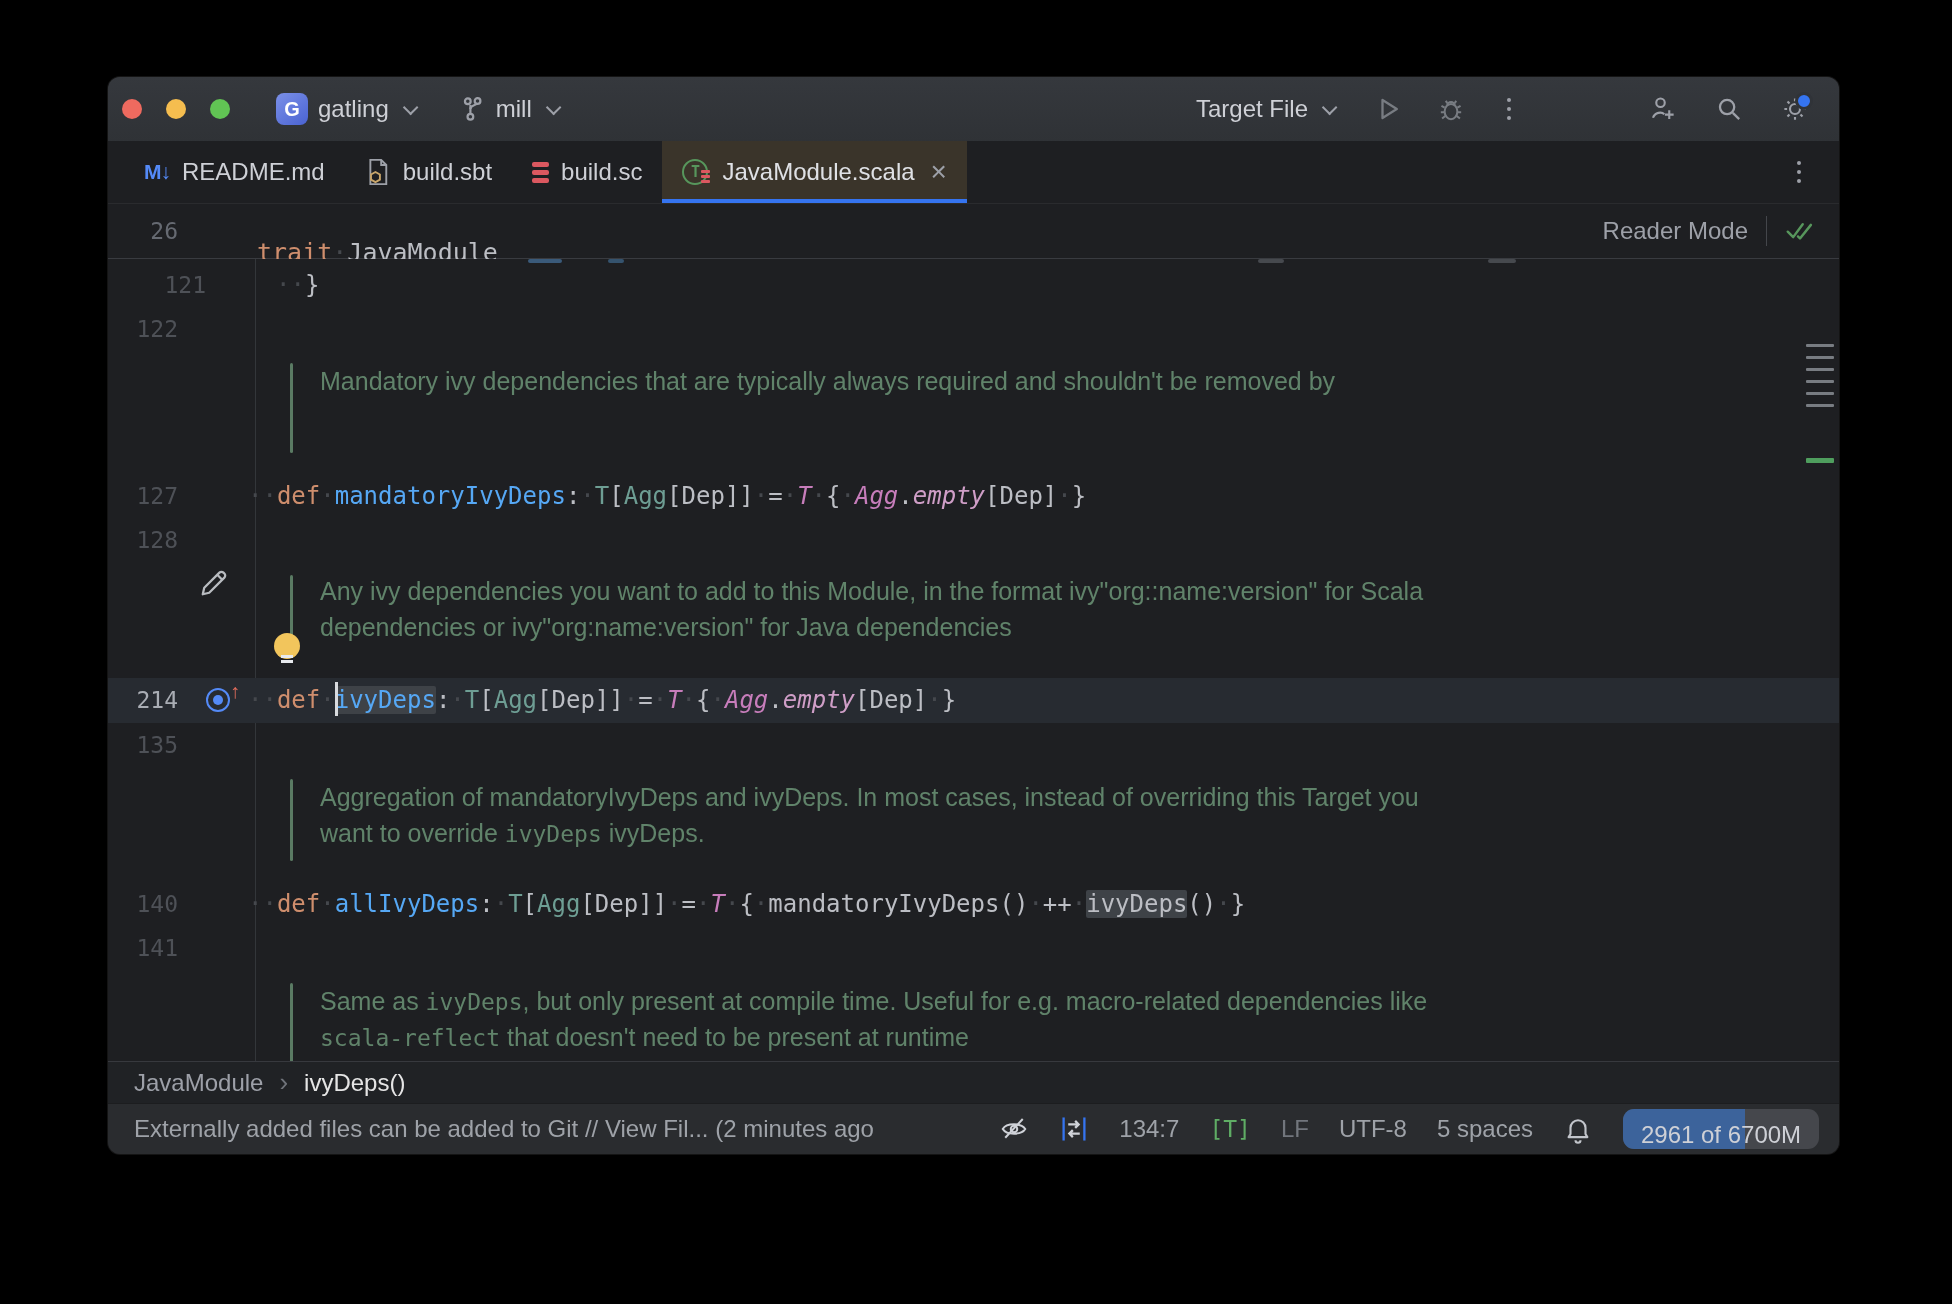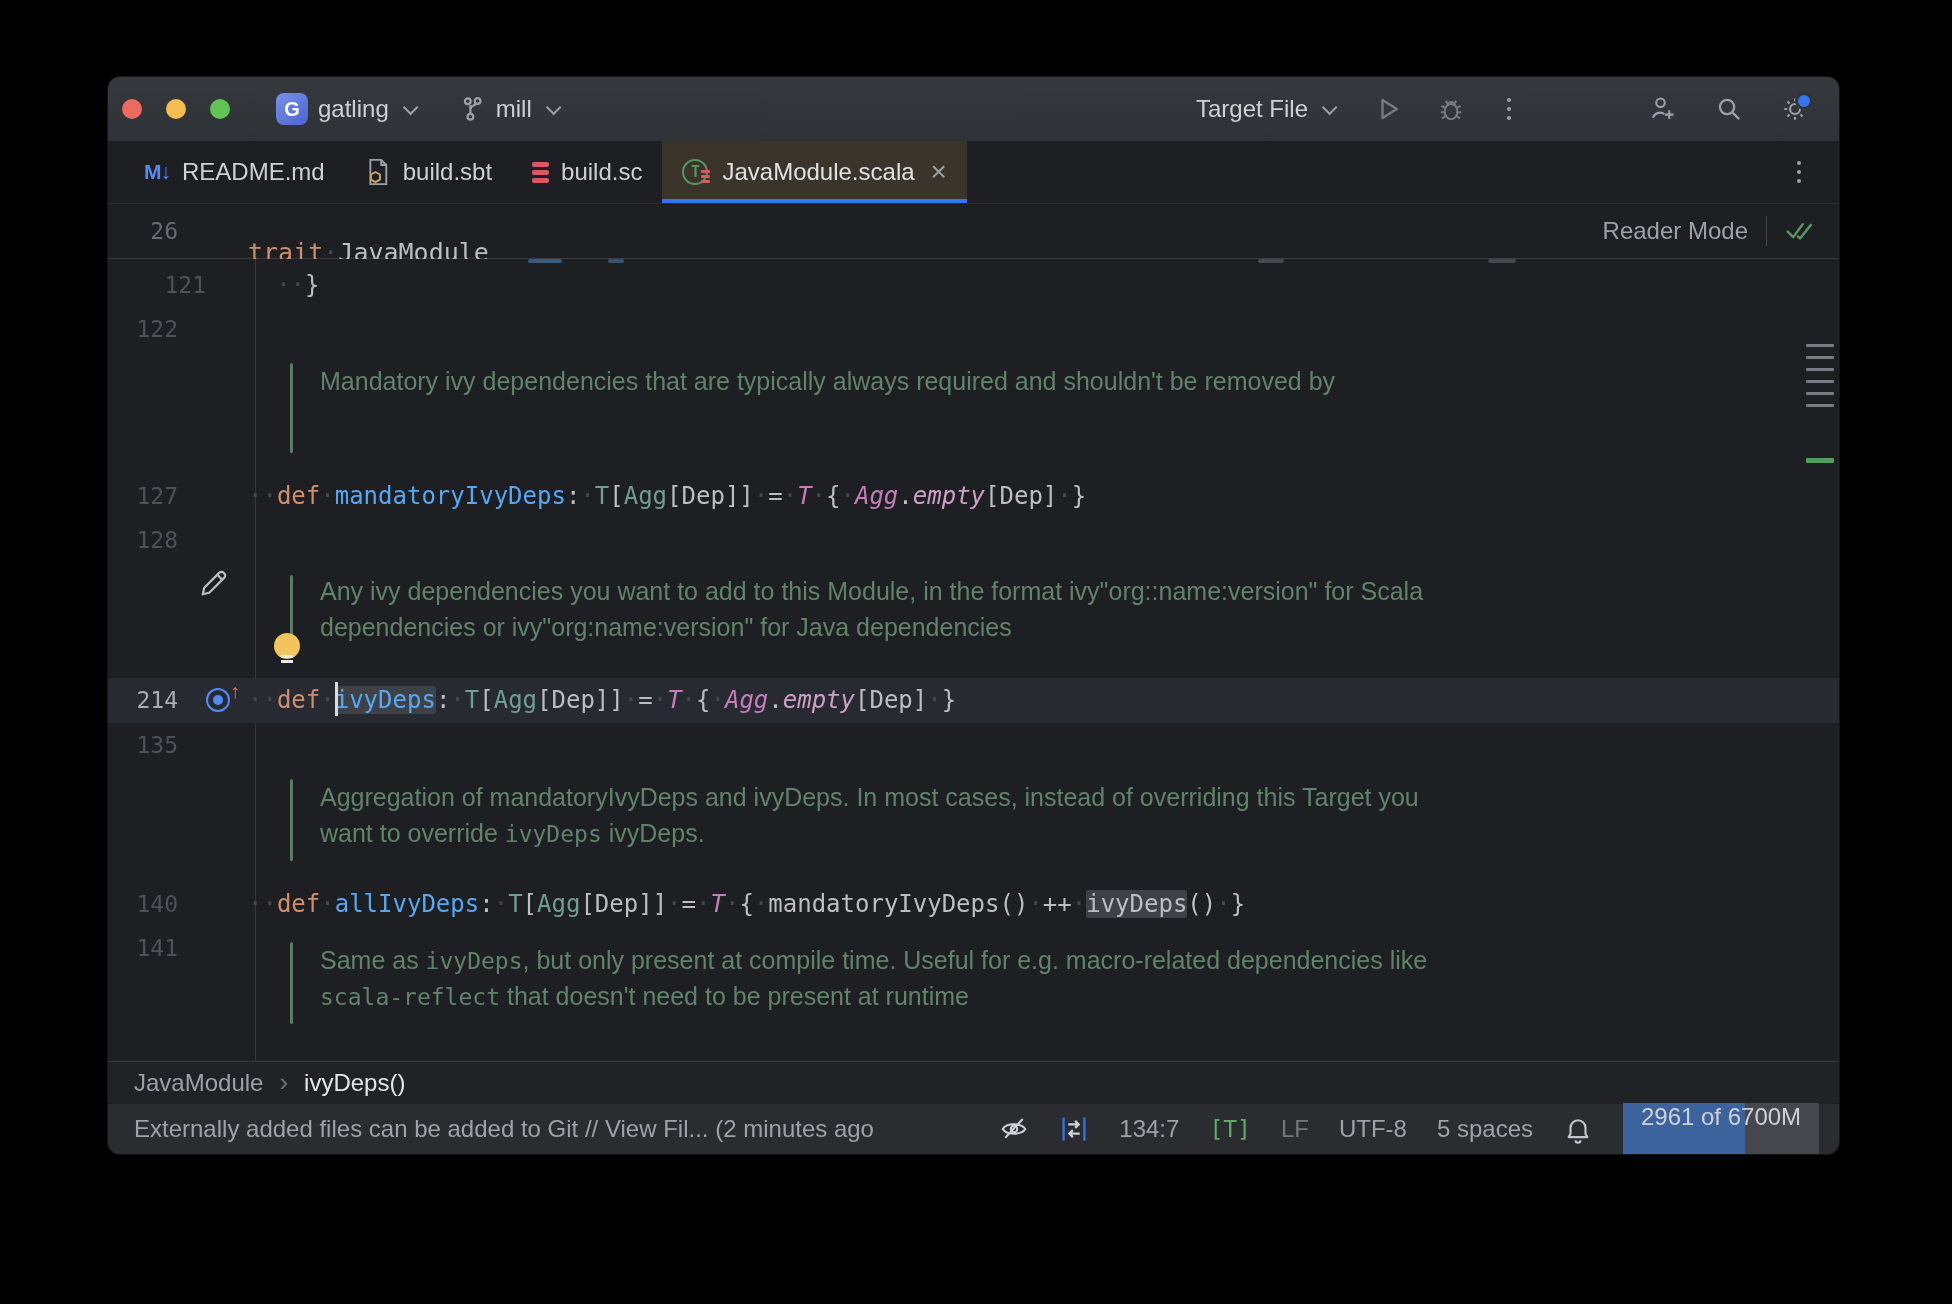--- a/index.html
+++ b/index.html
@@ -33,21 +33,21 @@
   .trait-ic .circ{position:absolute;left:0;top:1px;width:22px;height:22px;border:2px solid #57965c;border-radius:50%;
     color:#57965c;font-size:15px;font-weight:bold;display:flex;align-items:center;justify-content:center;font-family:"DejaVu Sans Mono",monospace;}
   .trait-ic .s1,.trait-ic .s2,.trait-ic .s3{position:absolute;right:0;width:9px;height:2.5px;background:#db5860;border-radius:1px;}
   .trait-ic .s1{top:12px}.trait-ic .s2{top:17px}.trait-ic .s3{top:22px}
   .tab-close{color:#9da0a8;font-size:28px;line-height:1;margin-left:4px;}
   #tabbar .tb-spacer{flex:1}
   #tab-kebab{align-self:center;margin-right:18px;}
   
   #sticky{height:54px;flex:0 0 54px;background:#1e1f22;border-bottom:1px solid #393b40;display:flex;align-items:center;position:relative;}
   #sticky .lnum{position:absolute;left:0;width:70px;text-align:right;color:#666a72;font-size:23px;}
-  #sticky .code{position:absolute;left:140px;font-size:25px;white-space:pre;margin-top:42px;}
+  #sticky .code{position:absolute;left:149px;font-size:25px;white-space:pre;margin-top:42px;}
   #reader{position:absolute;right:24px;display:flex;align-items:center;gap:18px;color:#9da0a8;font-size:24px;}
   #reader .vdiv{width:1px;height:30px;background:#44464b;}
   
   #editor{flex:1;position:relative;background:#1e1f22;overflow:hidden;}
   #gutter-sep{position:absolute;left:147px;top:0;bottom:0;width:1px;background:#33363a;}
   .crow{position:absolute;left:0;right:0;height:45px;}
   .crow.cur{background:#272b31;}
   .lnum{position:absolute;left:0;width:70px;text-align:right;color:#4e5157;font-size:23px;line-height:45px;font-family:"DejaVu Sans Mono",monospace;}
   .lnum.curn{color:#a9adb4;}
   .ctext{position:absolute;left:140px;font-size:24px;line-height:45px;white-space:pre;font-family:"DejaVu Sans Mono",monospace;}
@@ -77,21 +77,21 @@
     padding-left:26px;font-size:24px;color:#9da0a8;}
   #breadcrumbs .sep{color:#6f737a;font-size:26px;}
   #breadcrumbs .leaf{color:#e5e5e5;}
   
   #statusbar{height:50px;flex:0 0 50px;background:#2a2c2f;border-top:1px solid #1c1d1f;display:flex;align-items:center;
     padding:0 20px 0 26px;font-size:24px;color:#9ea2a8;gap:30px;}
   #statusbar .sp{flex:1}
   .st-item{white-space:nowrap;}
   .st-dim{color:#72767d;}
   .st-green{color:#5fad65;font-family:"DejaVu Sans Mono",monospace;font-size:23px;}
-  #memory{position:relative;width:196px;height:52px;background:#45474c;border-radius:1px;display:flex;align-items:flex-start;justify-content:center;overflow:hidden;}
+  #memory{position:relative;width:196px;height:40px;background:#45474c;border-radius:11px;display:flex;align-items:flex-end;justify-content:center;overflow:hidden;}
   #memory .fill{position:absolute;left:0;top:0;bottom:0;background:#3c639b;}
   #memory .txt{position:relative;color:#ced0d6;font-size:24px;}
   svg{display:block}
 </style>
 </head>
 <body>
 
 <div id="window">
 
   <div id="titlebar">
@@ -269,21 +269,21 @@
           <div class="docline" style="top: 4px;"><span class="seg d">Aggregation of mandatoryIvyDeps and ivyDeps. In most cases, instead of overriding this Target you</span></div>
           <div class="docline" style="top: 40px;"><span class="seg d">want to override </span><span class="seg dc">ivyDeps</span><span class="seg d"> ivyDeps.</span></div>
         </div>
         <div class="crow" style="top: 623px;">
           <div class="lnum">140</div>
           <div class="ctext"><span class="tok ws">··</span><span class="tok kw">def</span><span class="tok ws">·</span><span class="tok fn">allIvyDeps</span><span class="tok t">:</span><span class="tok ws">·</span><span class="tok ty">T</span><span class="tok t">[</span><span class="tok ty">Agg</span><span class="tok t">[</span><span class="tok t">Dep</span><span class="tok t">]]</span><span class="tok ws">·</span><span class="tok t">=</span><span class="tok ws">·</span><span class="tok obj">T</span><span class="tok ws">·</span><span class="tok t">{</span><span class="tok ws">·</span><span class="tok t">mandatoryIvyDeps()</span><span class="tok ws">·</span><span class="tok t">++</span><span class="tok ws">·</span><span class="tok t hl">ivyDeps</span><span class="tok t">()</span><span class="tok ws">·</span><span class="tok t">}</span></div>
         </div>
         <div class="crow" style="top: 667px;">
           <div class="lnum">141</div>
         </div>
-        <div class="docblk" style="top: 683px; height: 82px; padding-left: 8px;">
+        <div class="docblk" style="top: 724px; height: 82px; padding-left: 8px;">
           <div class="docbar"></div>
           <div class="docline" style="top: 4px;"><span class="seg d">Same as </span><span class="seg dc">ivyDeps</span><span class="seg d">, but only present at compile time. Useful for e.g. macro-related dependencies like</span></div>
           <div class="docline" style="top: 40px;"><span class="seg dc">scala-reflect</span><span class="seg d"> that doesn't need to be present at runtime</span></div>
         </div>
       </div>
 
     <div id="pencil">
       <svg width="36" height="36" viewBox="0 0 24 24" fill="none" stroke="#b9bcc1" stroke-width="1.5" stroke-linejoin="round">
         <path d="M4.5 19.5 L5.5 15.2 L15.6 5.1 a1.9 1.9 0 0 1 2.7 0 l0.6 0.6 a1.9 1.9 0 0 1 0 2.7 L8.8 18.5 L4.5 19.5 Z"></path>
         <path d="M14.2 6.5 L17.5 9.8"></path>

